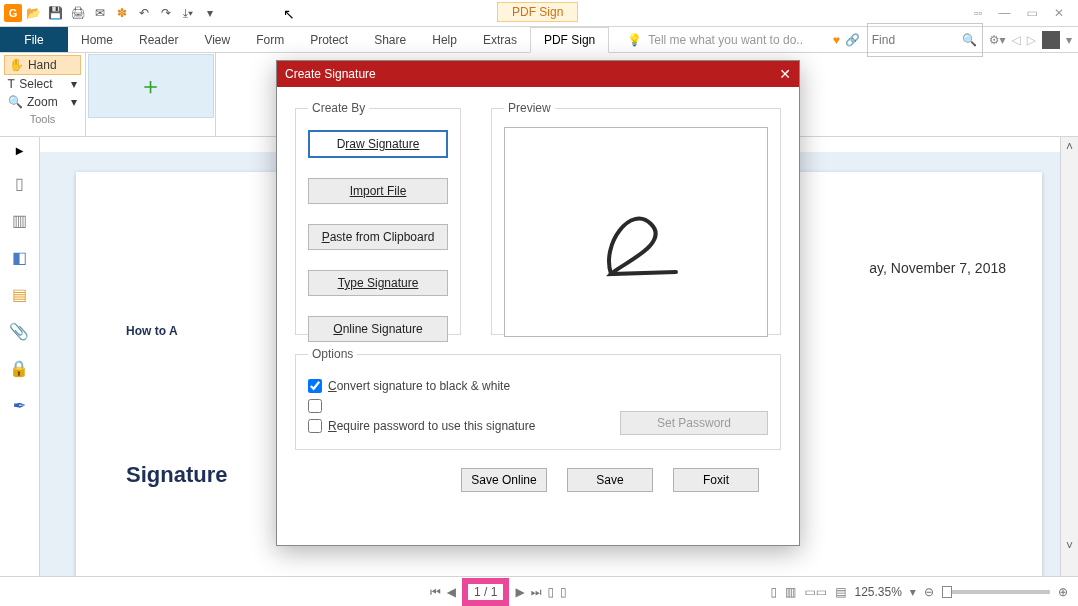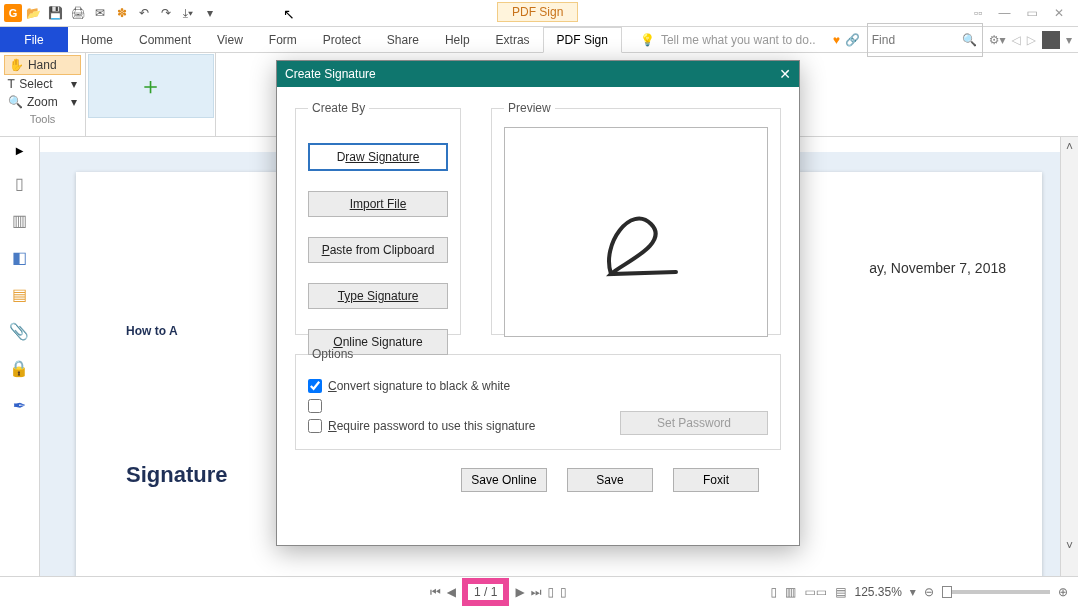--- a/index.html
+++ b/index.html
@@ -9,21 +9,21 @@
   .qat { height: 27px; display:flex; align-items:center; gap:2px; padding:0 4px; border-bottom:1px solid #d5d5d5; background:#fff;}
   .qat .ico { width:20px; height:20px; display:flex; align-items:center; justify-content:center; color:#555;}
   .qat .title { margin-left:30px; color:#b5b5b5; font-size:12px;}
   .qat .active-tab-hint { margin-left:auto; background:#fff4dc; border:1px solid #f2cc85; color:#c8731b; padding:2px 14px; border-radius:0;}
   .qat .winbtns { margin-left:auto; display:flex; gap:16px; padding-right:10px; color:#9a9a9a;}
   .logo { width:18px;height:18px;background:#ff8a00;border-radius:2px;display:flex;align-items:center;justify-content:center;color:#fff;font-weight:bold;font-size:11px;}
   .cursor-arrow { position:absolute; left:283px; top:6px; font-size:14px; color:#000; pointer-events:none;}
 
   
   .ribbon { height:26px; display:flex; align-items:stretch; border-bottom:1px solid #d5d5d5;}
-  .ribbon .file { background:#1d4ed8; color:#fff; width:68px; display:flex; align-items:center; justify-content:center;}
+  .ribbon .file { background:#0c4a6e; color:#fff; width:68px; display:flex; align-items:center; justify-content:center;}
   .ribbon .tab { padding:0 13px; display:flex; align-items:center; color:#4a4a4a; cursor:pointer;}
   .ribbon .tab.active { background:#fff; border:1px solid #d5d5d5; border-bottom:1px solid #fff; margin-bottom:-1px; color:#000;}
   .ribbon .tell { margin-left:18px; color:#9a9a9a; display:flex; align-items:center; gap:6px;}
   .ribbon .find-wrap { margin-left:auto; display:flex; align-items:center; gap:6px; padding-right:6px;}
   .findbox { border:1px solid #c8c8c8; height:20px; width:116px; display:flex; align-items:center; padding:16px 4px; color:#777;}
   .findbox .mag { margin-left:auto; color:#2f6fb3;}
   .usr { width:18px;height:18px;background:#555;}
 
   
   .toolsrow { height:84px; display:flex; border-bottom:1px solid #d5d5d5; }
@@ -54,27 +54,27 @@
   .status { position:absolute; left:0; right:0; bottom:0; height:30px; border-top:1px solid #d5d5d5; display:flex; align-items:center; justify-content:flex-end; gap:8px; padding:0 10px; background:#fff; color:#555;}
   .status .nav { display:flex; align-items:center; gap:6px; margin-right:auto; margin-left:420px;}
   .pgbox { border:6px solid #ec4899; padding:1px 6px; min-width:46px; text-align:left;}
   .zoomslider { width:108px; height:4px; background:#c8c8c8; position:relative;}
   .zoomslider .knob{position:absolute;left:0;top:-4px;width:10px;height:12px;background:#fff;border:1px solid #888;}
   .sb{color:#777;}
 
   
   .mask { position:absolute; inset:0; }
   .dialog { position:absolute; left:276px; top:60px; width:524px; height:486px; background:#fff; border:1px solid #888; box-shadow:0 6px 24px rgba(0,0,0,0.3);}
-  .dtitle { height:26px; background:#0f766e; color:#fff; display:flex; align-items:center; padding:0 8px; font-size:12px;}
+  .dtitle { height:26px; background:#b91c1c; color:#fff; display:flex; align-items:center; padding:0 8px; font-size:12px;}
   .dtitle .x { margin-left:auto; cursor:pointer; font-size:14px;}
   .dbody { padding:14px 18px 14px 18px;}
   fieldset { border:1px solid #d9d9d9; padding:12px 12px 10px 12px; margin-bottom:12px; }
   legend { color:#555; padding:0 4px; }
   .createby { width:164px; height:234px; float:left;}
-  .createby button { display:block; width:140px; height:26px; margin:16px auto 20px auto; background:#ececec; border:1px solid #b8b8b8; color:#222; cursor:pointer;}
+  .createby button { display:block; width:140px; height:26px; margin:3px auto 20px auto; background:#ececec; border:1px solid #b8b8b8; color:#222; cursor:pointer;}
   .createby button.primary { background:#fff; border:2px solid #2f74c0; height:28px;}
   .createby button .ul { text-decoration:underline; }
   .preview { width:290px; height:234px; float:right;}
   .preview .canvas { width:100%; height:210px; border:1px solid #b8b8b8; background:#fff; position:relative;}
   .clearfix::after{content:"";display:block;clear:both;}
   .options { clear:both; }
   .options label { display:flex; align-items:center; gap:6px; color:#444; margin:6px 0;}
   .options input[type=checkbox]{width:14px;height:14px;}
   .setpw { float:right; width:148px; height:24px; background:#ececec; border:1px solid #c8c8c8; color:#9c9c9c; margin-top:-28px;}
   .dlgbtns { display:flex; gap:20px; justify-content:flex-end; padding:6px 22px 0 0;}
@@ -102,21 +102,21 @@
     <span>▫▫</span>
     <span>—</span>
     <span>▭</span>
     <span>✕</span>
   </div>
 </div>
 
 <div class="ribbon">
   <div class="file">File</div>
   <div class="tab">Home</div>
-  <div class="tab">Comment</div>
+  <div class="tab">Reader</div>
   <div class="tab">View</div>
   <div class="tab">Form</div>
   <div class="tab">Protect</div>
   <div class="tab">Share</div>
   <div class="tab">Help</div>
   <div class="tab">Extras</div>
   <div class="tab active">PDF Sign</div>
   <div class="tell">
       <span>💡</span>
       <span>Tell me what you want to do..</span>

